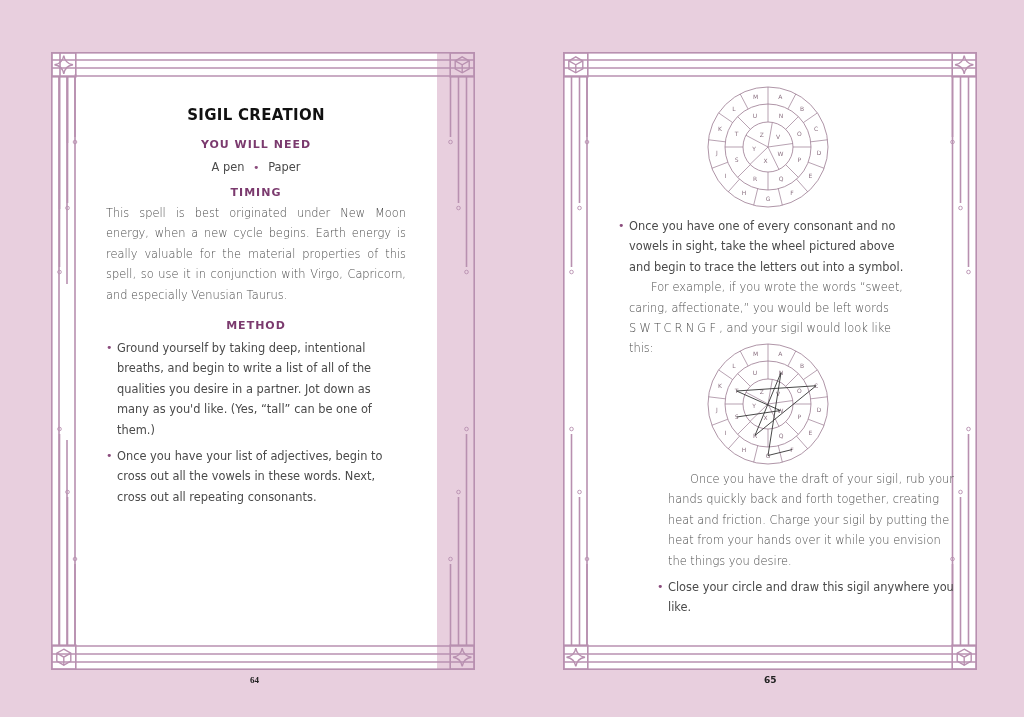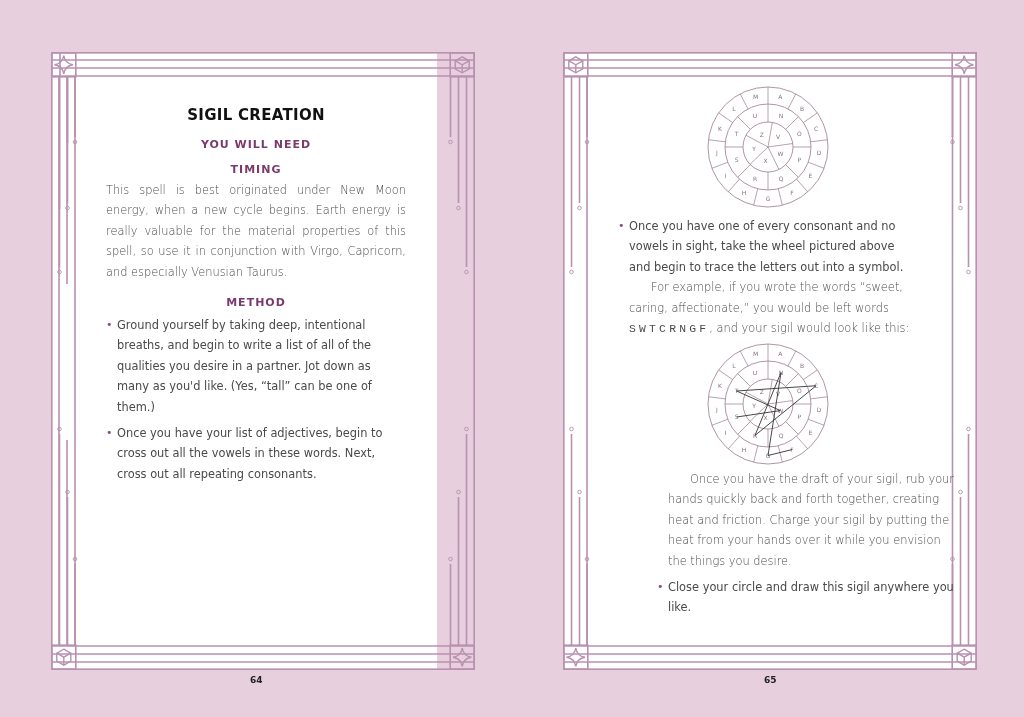--- a/index.html
+++ b/index.html
@@ -71,21 +71,21 @@
     top: 0;
   }
   .indent { text-indent: 22px; }
   .page-number {
     position: absolute;
     font-family: "DejaVu Sans", sans-serif;
     font-weight: bold;
     font-size: 9px;
     color: #222;
   }
-  .spaced-letters { letter-spacing: 3.2px; font-family: Liberation Mono, monospace; }
+  .spaced-letters { letter-spacing: 3.2px; }
 </style>
 </head>
 <body>
 
 <div class="page" style="left:51px; top:52px; width:386px; height:618px;">
   <svg class="frame-svg" width="424" height="618" viewBox="0 0 424 618">
     <g fill="none" stroke="#b890b0" stroke-width="1.6">
 
       <rect x="0.8" y="0.8" width="422.4" height="616.4"></rect>
 
@@ -156,38 +156,43 @@
       <line x1="399.5" x2="399.5" y1="24" y2="85" stroke="#b890b0" stroke-width="1.6"></line>
       <circle cx="399.5" cy="90" r="1.8" fill="none" stroke="#b890b0" stroke-width="0.9"></circle>
       <line x1="399.5" x2="399.5" y1="512" y2="594" stroke="#b890b0" stroke-width="1.6"></line>
       <circle cx="399.5" cy="507" r="1.8" fill="none" stroke="#b890b0" stroke-width="0.9"></circle>
     </svg>
 
   <div class="page-content" style="left:55px; top:54px; width:300px;">
     <div class="title" style="margin-bottom:14px;">SIGIL CREATION</div>
 
     <div class="section-heading" style="margin-top:13px;">YOU WILL NEED</div>
+    <div class="center-text" style="margin-top:9px;">
+      <span>A pen</span>
+      <span class="bullet-dot" style="width:auto; margin:0 5px; color:#8a4b7c;">•</span>
+      <span>Paper</span>
+    </div>
 
     <div class="section-heading" style="margin-top:12px;">TIMING</div>
     <p class="body-text" style="margin-top:4px;">This spell is best originated under New Moon energy, when a new cycle begins. Earth energy is really valuable for the material properties of this spell, so use it in conjunction with Virgo, Capricorn, and especially Venusian Taurus.</p>
 
     <div class="section-heading" style="margin-top:14px;">METHOD</div>
 
     <div class="bullet" style="margin-top:6px;">
       <span class="bullet-dot">•</span>
       <span>Ground yourself by taking deep, intentional breaths, and begin to write a list of all of the qualities you desire in a partner. Jot down as many as you'd like. (Yes, “tall” can be one of them.)</span>
     </div>
     <div class="bullet" style="margin-top:6px;">
       <span class="bullet-dot">•</span>
       <span>Once you have your list of adjectives, begin to cross out all the vowels in these words. Next, cross out all repeating consonants.</span>
     </div>
   </div>
 </div>
 
-<div class="page-number" style="left:250px; top:675px;">64</div>
+<div class="page-number" style="left:250px; top:675px;font-family:Liberation Serif, serif;">64</div>
 
 <div class="page" style="left:563px; top:52px; width:414px; height:618px;">
   <svg class="frame-svg" width="414" height="618" viewBox="0 0 414 618">
     <g fill="none" stroke="#b890b0" stroke-width="1.6">
       <rect x="0.8" y="0.8" width="412.4" height="616.4"></rect>
       <line x1="0" y1="8" x2="414" y2="8"></line>
       <line x1="0" y1="16" x2="414" y2="16"></line>
       <line x1="0" y1="24" x2="414" y2="24"></line>
       <line x1="0" y1="594" x2="414" y2="594"></line>
       <line x1="0" y1="602" x2="414" y2="602"></line>

